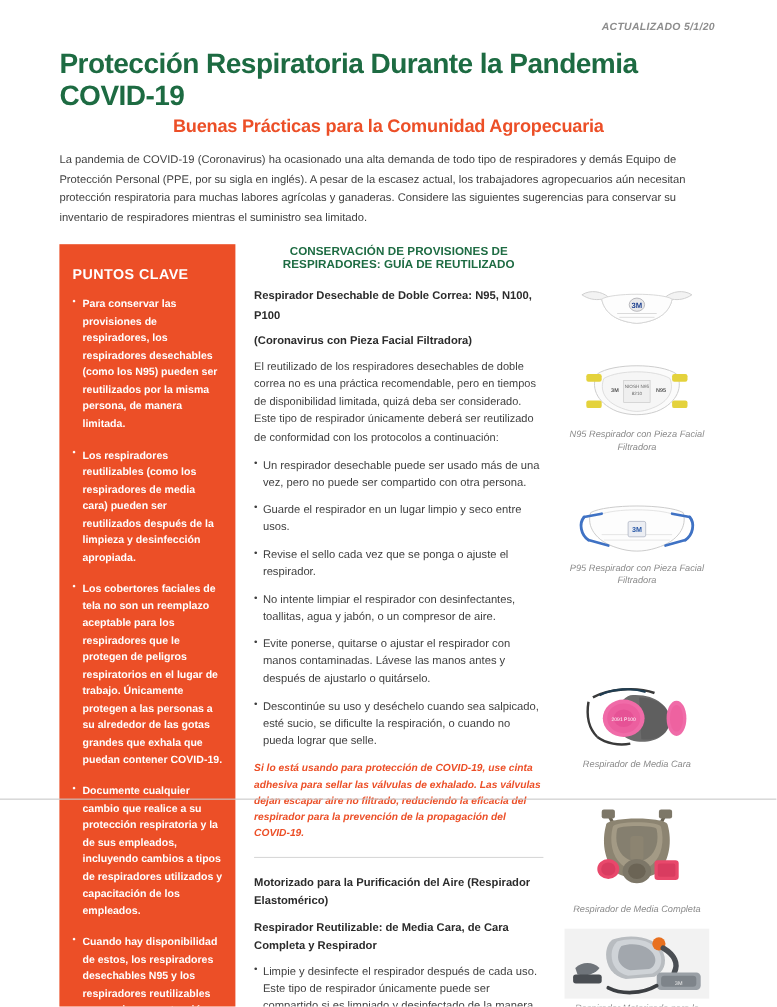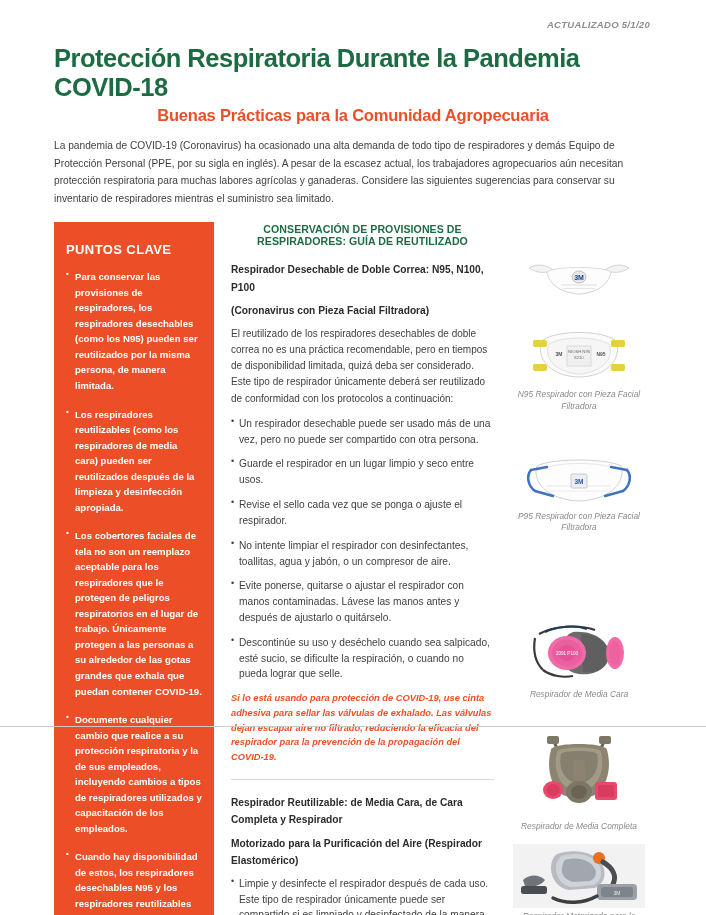--- a/index.html
+++ b/index.html
@@ -200,21 +200,21 @@
     background: #c9c9c9;
   }
 </style>
 </head>
 <body>
 
 <div class="page">
 
   <div class="updated">ACTUALIZADO 5/1/20</div>
 
-  <h1 class="title">Protección Respiratoria Durante la Pandemia COVID-18</h1>
+  <h1 class="title">Protección Respiratoria Durante la Pandemia COVID-19</h1>
   <h2 class="subtitle">Buenas Prácticas para la Comunidad Agropecuaria</h2>
   <p class="intro">La pandemia de COVID-19 (Coronavirus) ha ocasionado una alta demanda de todo tipo de respiradores y demás Equipo de Protección Personal (PPE, por su sigla en inglés). A pesar de la escasez actual, los trabajadores agropecuarios aún necesitan protección respiratoria para muchas labores agrícolas y ganaderas. Considere las siguientes sugerencias para conservar su inventario de respiradores mientras el suministro sea limitado.</p>
 
   <div class="columns">
 
     <aside class="sidebar">
       <div class="sidebar-title">PUNTOS CLAVE</div>
       <ul class="kp-list">
         <li class="kp-item">Para conservar las provisiones de respiradores, los respiradores desechables (como los N95) pueden ser reutilizados por la misma persona, de manera limitada.</li>
         <li class="kp-item">Los respiradores reutilizables (como los respiradores de media cara) pueden ser reutilizados después de la limpieza y desinfección apropiada.</li>
@@ -241,22 +241,22 @@
             <li class="bullet">No intente limpiar el respirador con desinfectantes, toallitas, agua y jabón, o un compresor de aire.</li>
             <li class="bullet">Evite ponerse, quitarse o ajustar el respirador con manos contaminadas. Lávese las manos antes y después de ajustarlo o quitárselo.</li>
             <li class="bullet">Descontinúe su uso y deséchelo cuando sea salpicado, esté sucio, se dificulte la respiración, o cuando no pueda lograr que selle.</li>
           </ul>
           <p class="note">Si lo está usando para protección de COVID-19, use cinta adhesiva para sellar las válvulas de exhalado. Las válvulas dejan escapar aire no filtrado, reduciendo la eficacia del respirador para la prevención de la propagación del COVID-19.</p>
         </section>
 
         <hr class="divider">
 
         <section>
+          <div class="sub-head">Motorizado para la Purificación del Aire (Respirador Elastomérico)</div>
           <div class="sub-head">Respirador Reutilizable: de Media Cara, de Cara Completa y Respirador</div>
-          <div class="sub-head">Motorizado para la Purificación del Aire (Respirador Elastomérico)</div>
           <ul class="bullets">
             <li class="bullet">Limpie y desinfecte el respirador después de cada uso.  Este tipo de respirador únicamente puede ser compartido si es limpiado y desinfectado de la manera apropiada.</li>
             <li class="bullet">Guarde el respirador en un lugar limpio y seco entre usos.</li>
             <li class="bullet">Evite ponerse, quitarse o ajustar el respirador con manos contaminadas. Lávese las manos antes y después de ajustarlo o quitárselo.</li>
 
           </ul>
 
         </section>
 
       </div>

